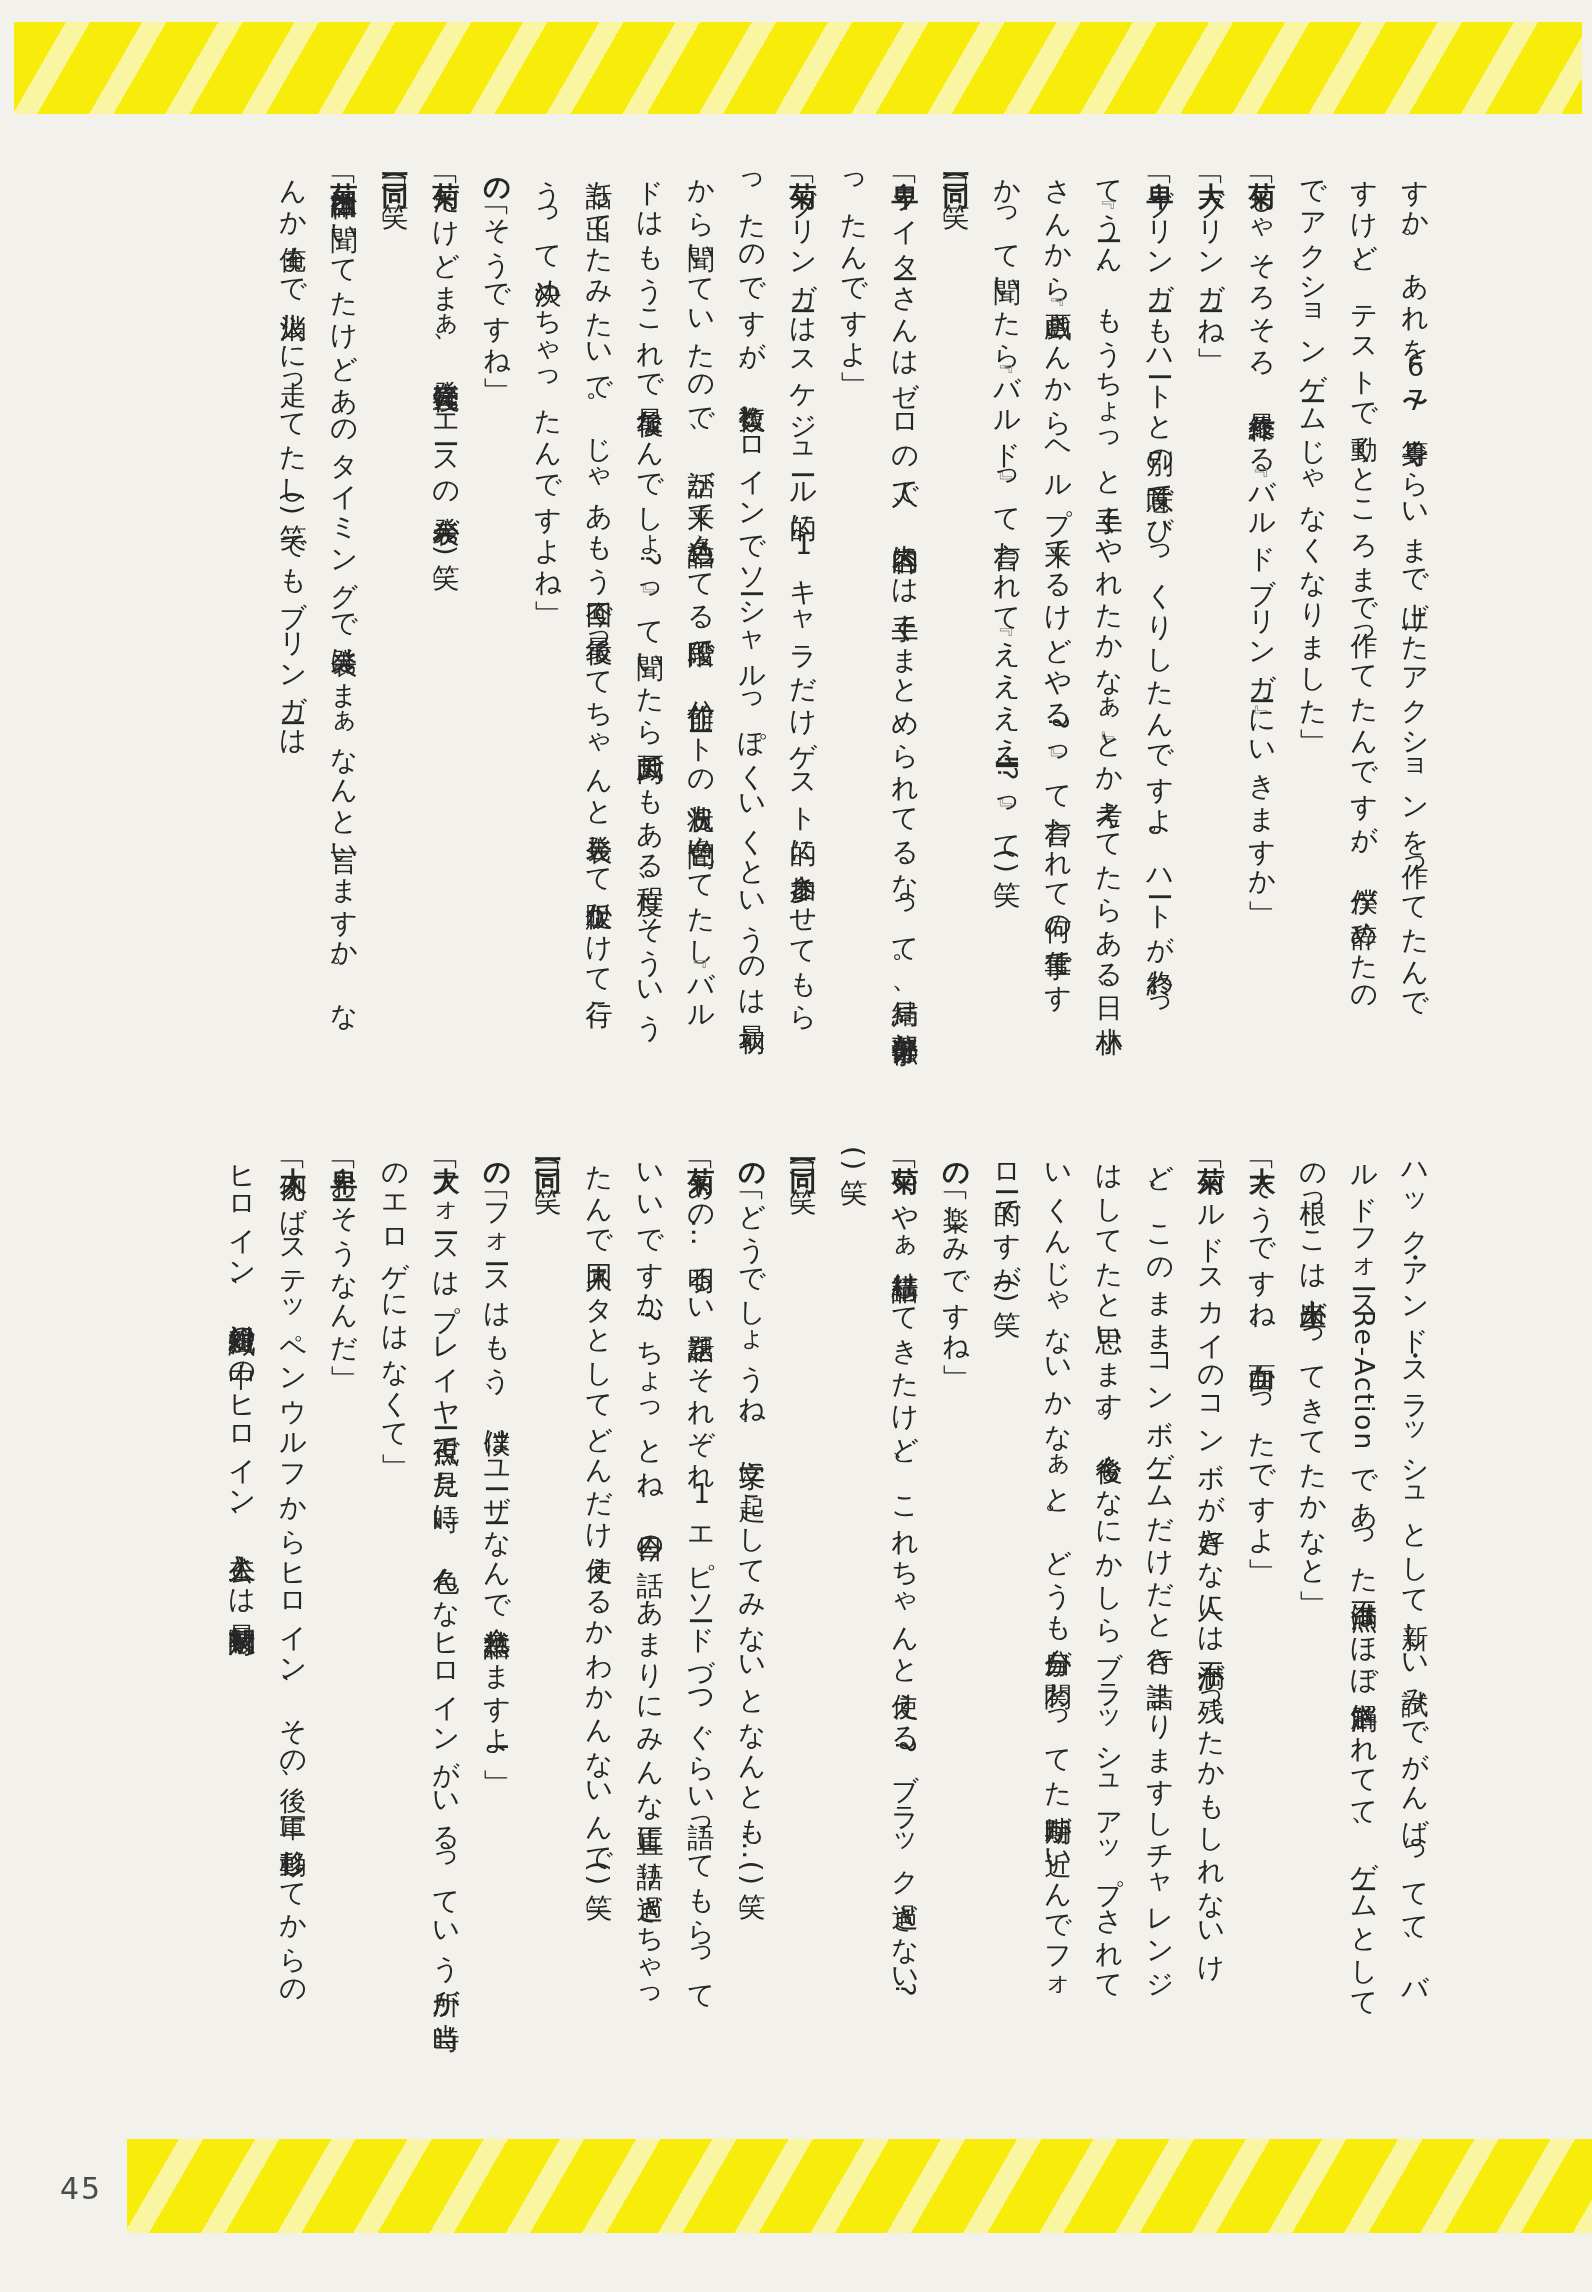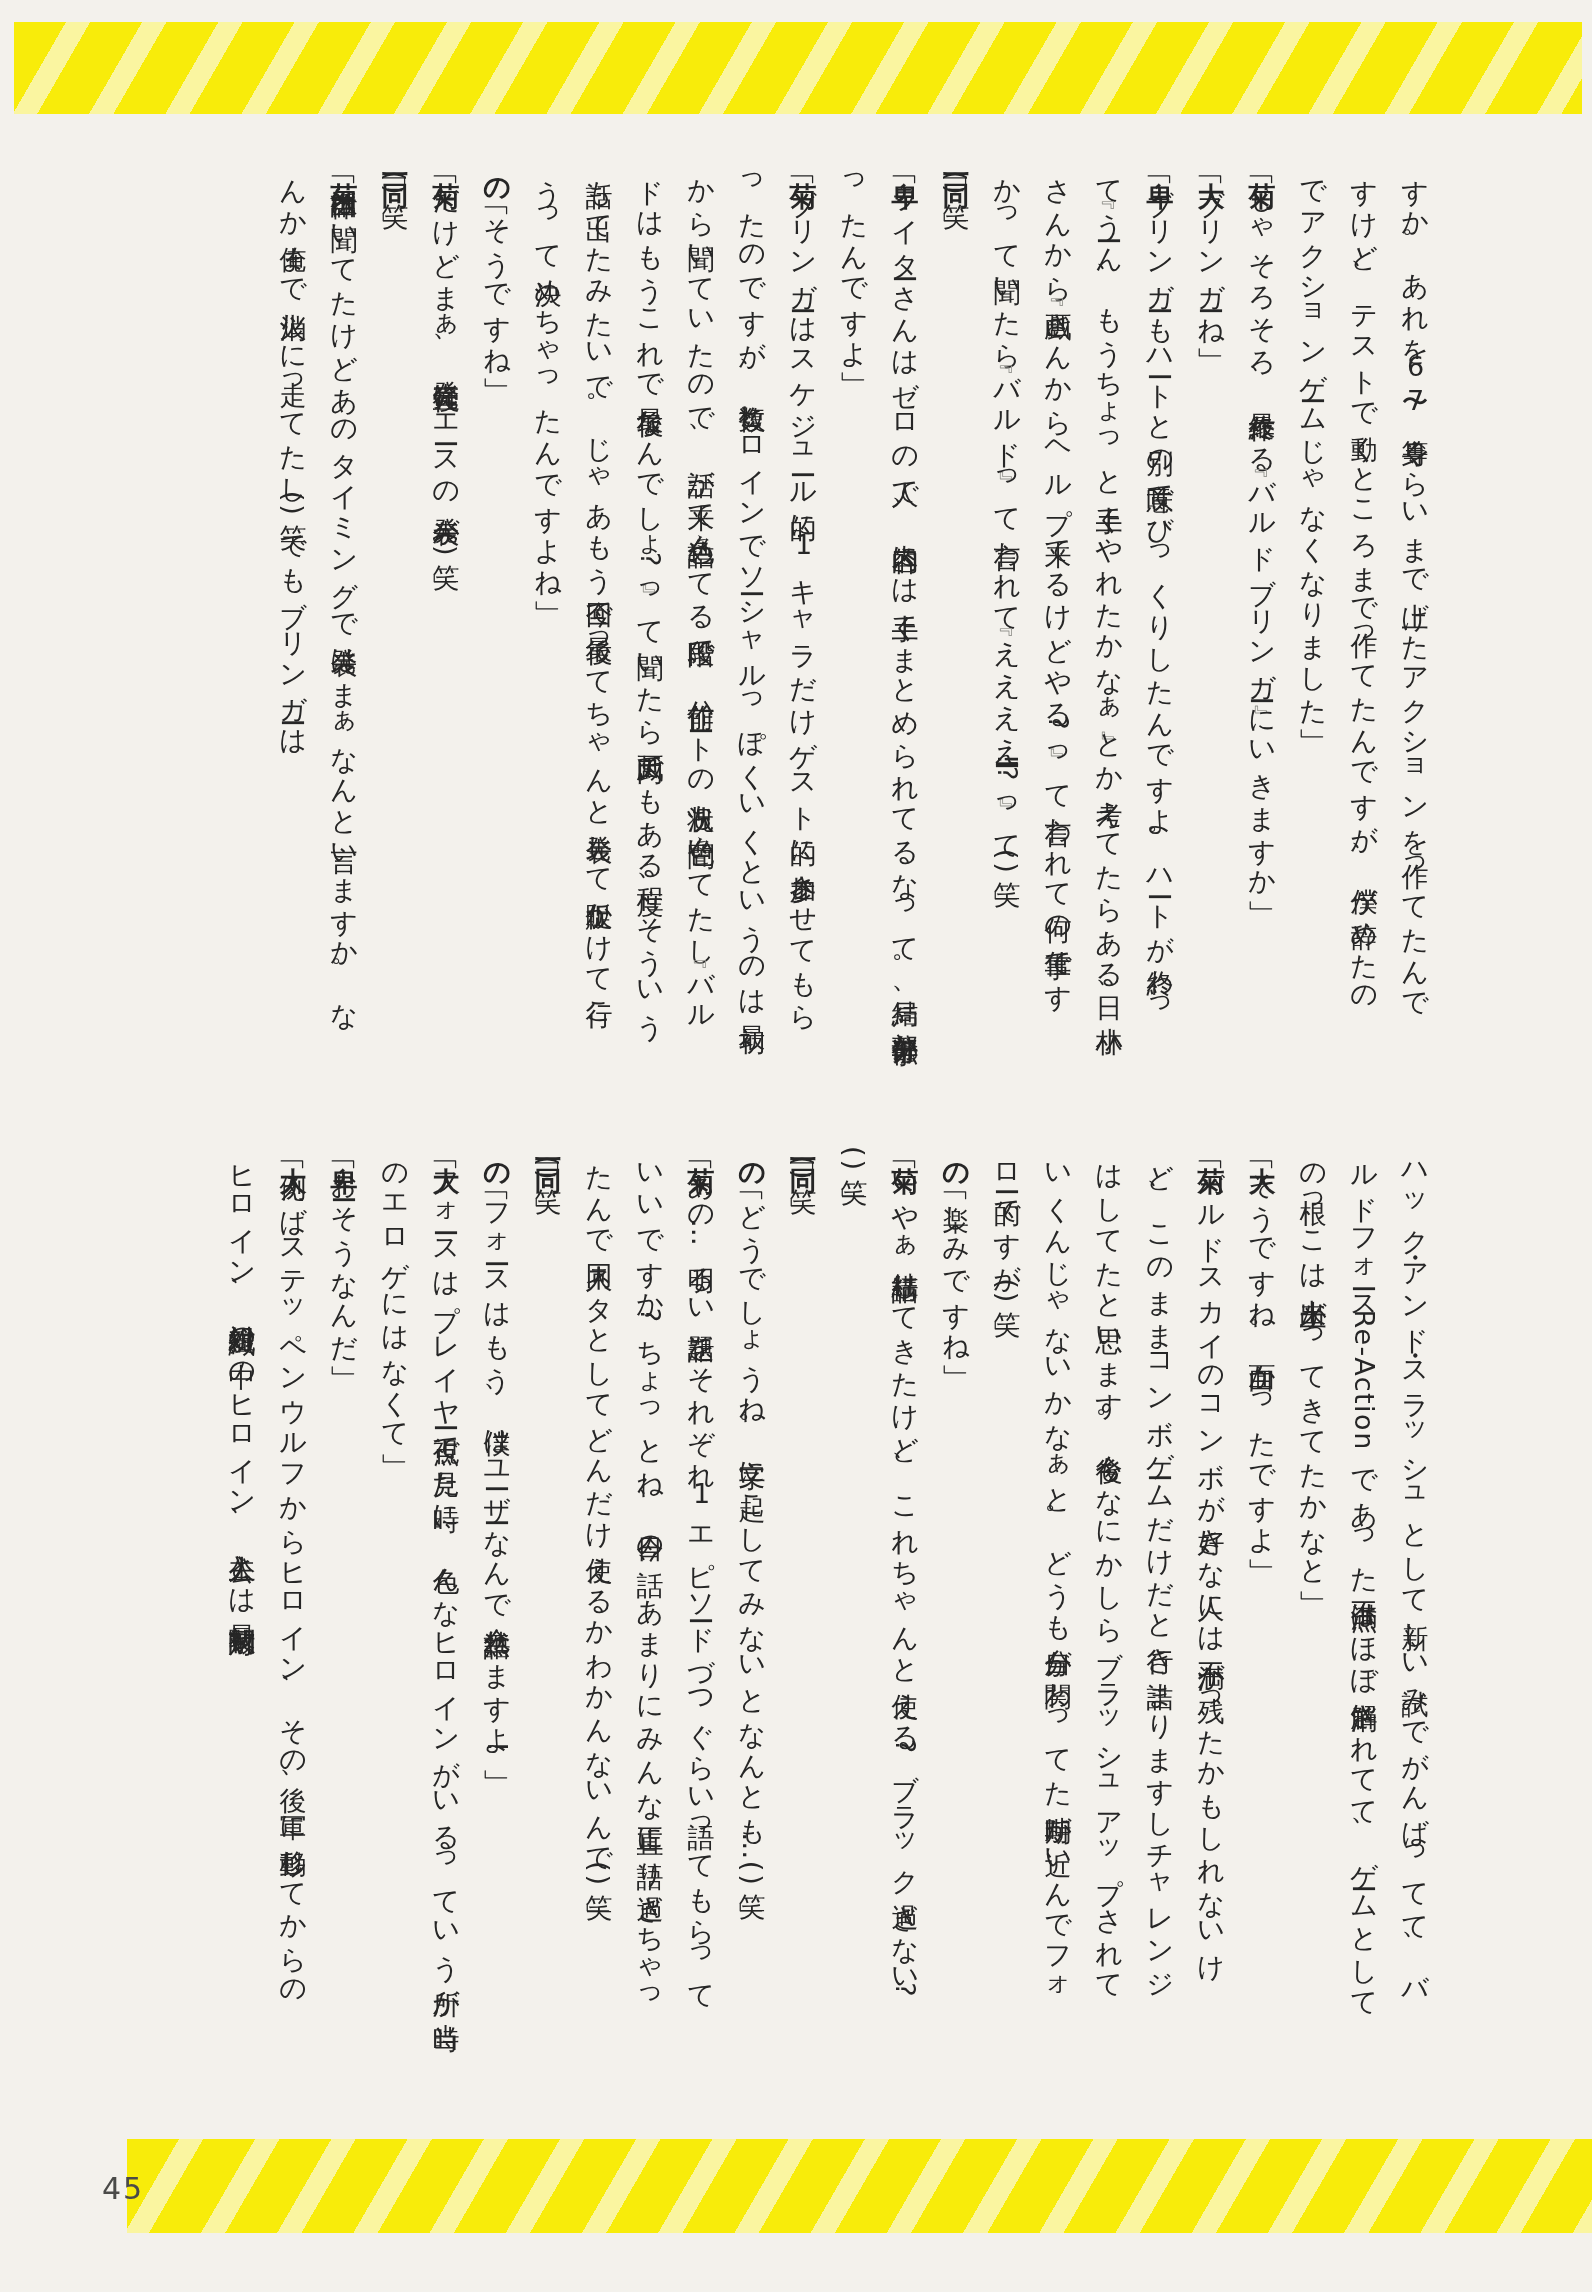--- a/index.html
+++ b/index.html
@@ -35,21 +35,20 @@
     letter-spacing:1.5px;
   }
   .d{text-orientation:upright;}
   .q{color:#9a9a94;}
   #page-number{
     position:absolute;
     left:60px;top:2171px;
     font-size:30px;
     color:#4a4a48;
     letter-spacing:2px;
-    margin-left:42px;
   }
 </style>
 </head>
 <body style="background: rgb(243, 241, 236);">
 
 <div class="page">
   <div id="bar-top" class="bar" style="background: repeating-linear-gradient(120deg, rgb(248, 236, 10) 0px, rgb(248, 236, 10) 45px, rgb(250, 245, 160) 45px, rgb(250, 245, 160) 66px);"></div>
 
   <div id="block-top" class="vblock">
       <p class="para"><span>すか。あれを<span class="d">6</span>〜<span class="d">7</span>等身ぐらいまで上げたアクションを作ってたんですけど、テストで動くところまで作ってたんですが、僕が辞めたのでアクションゲームじゃなくなりました」</span></p>

